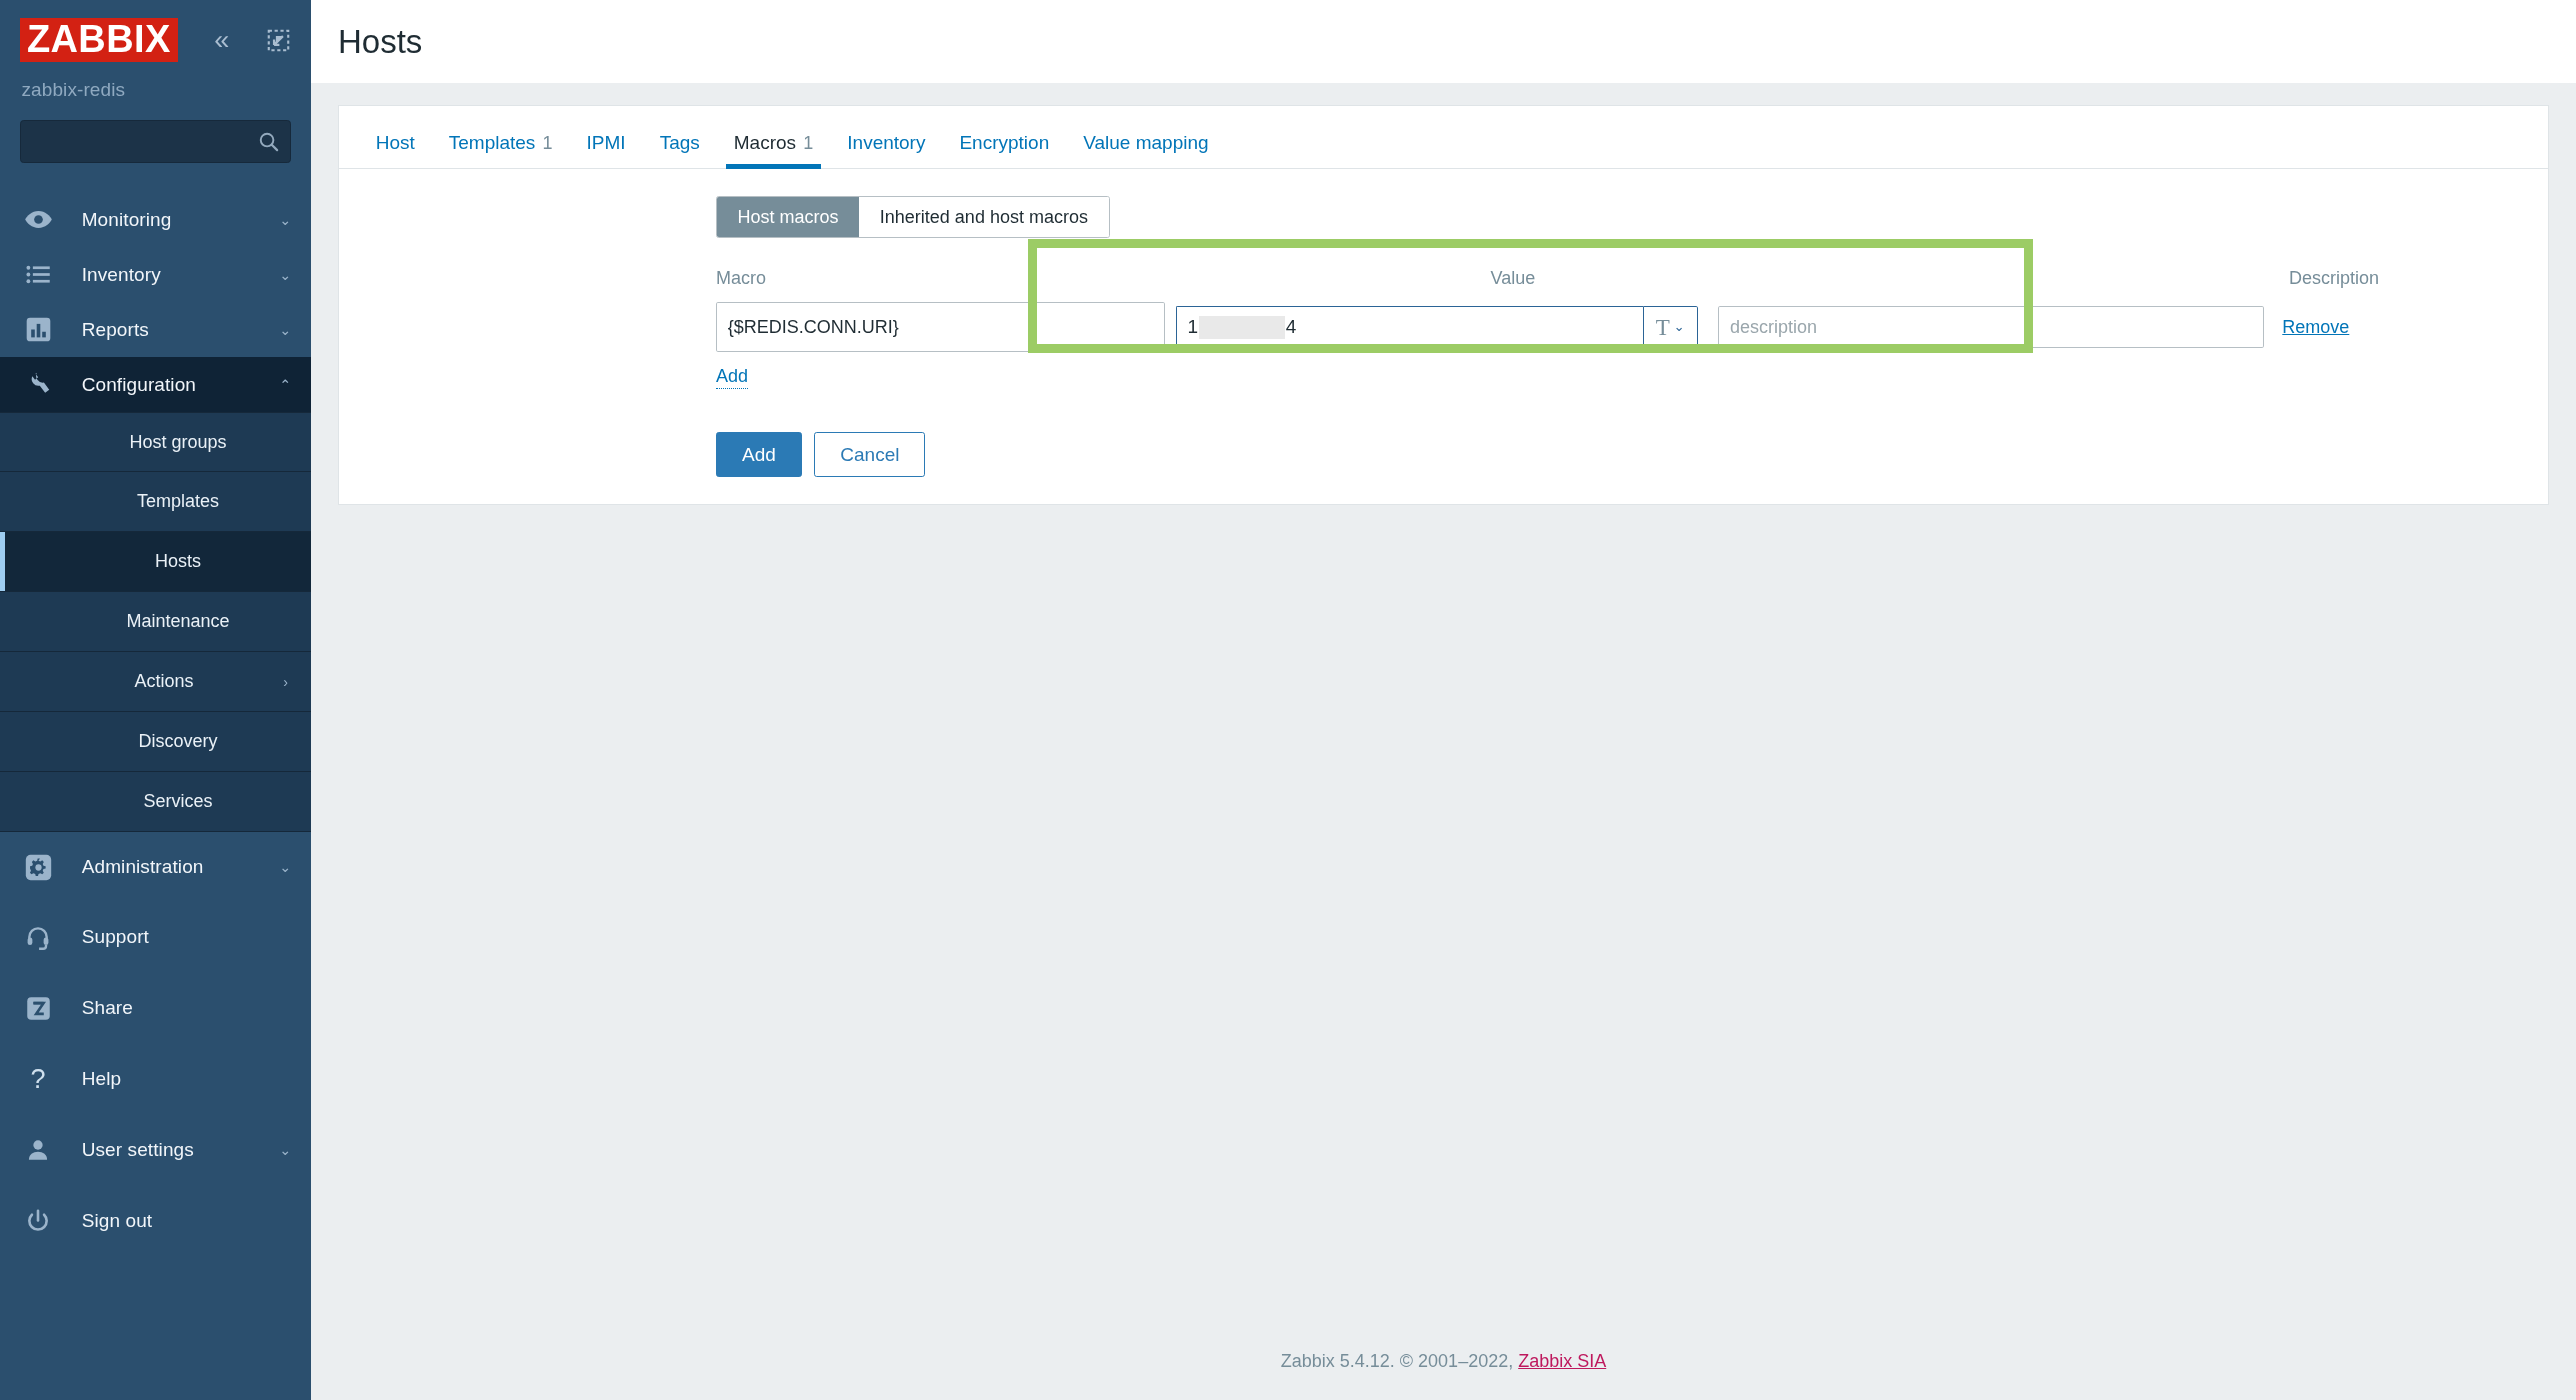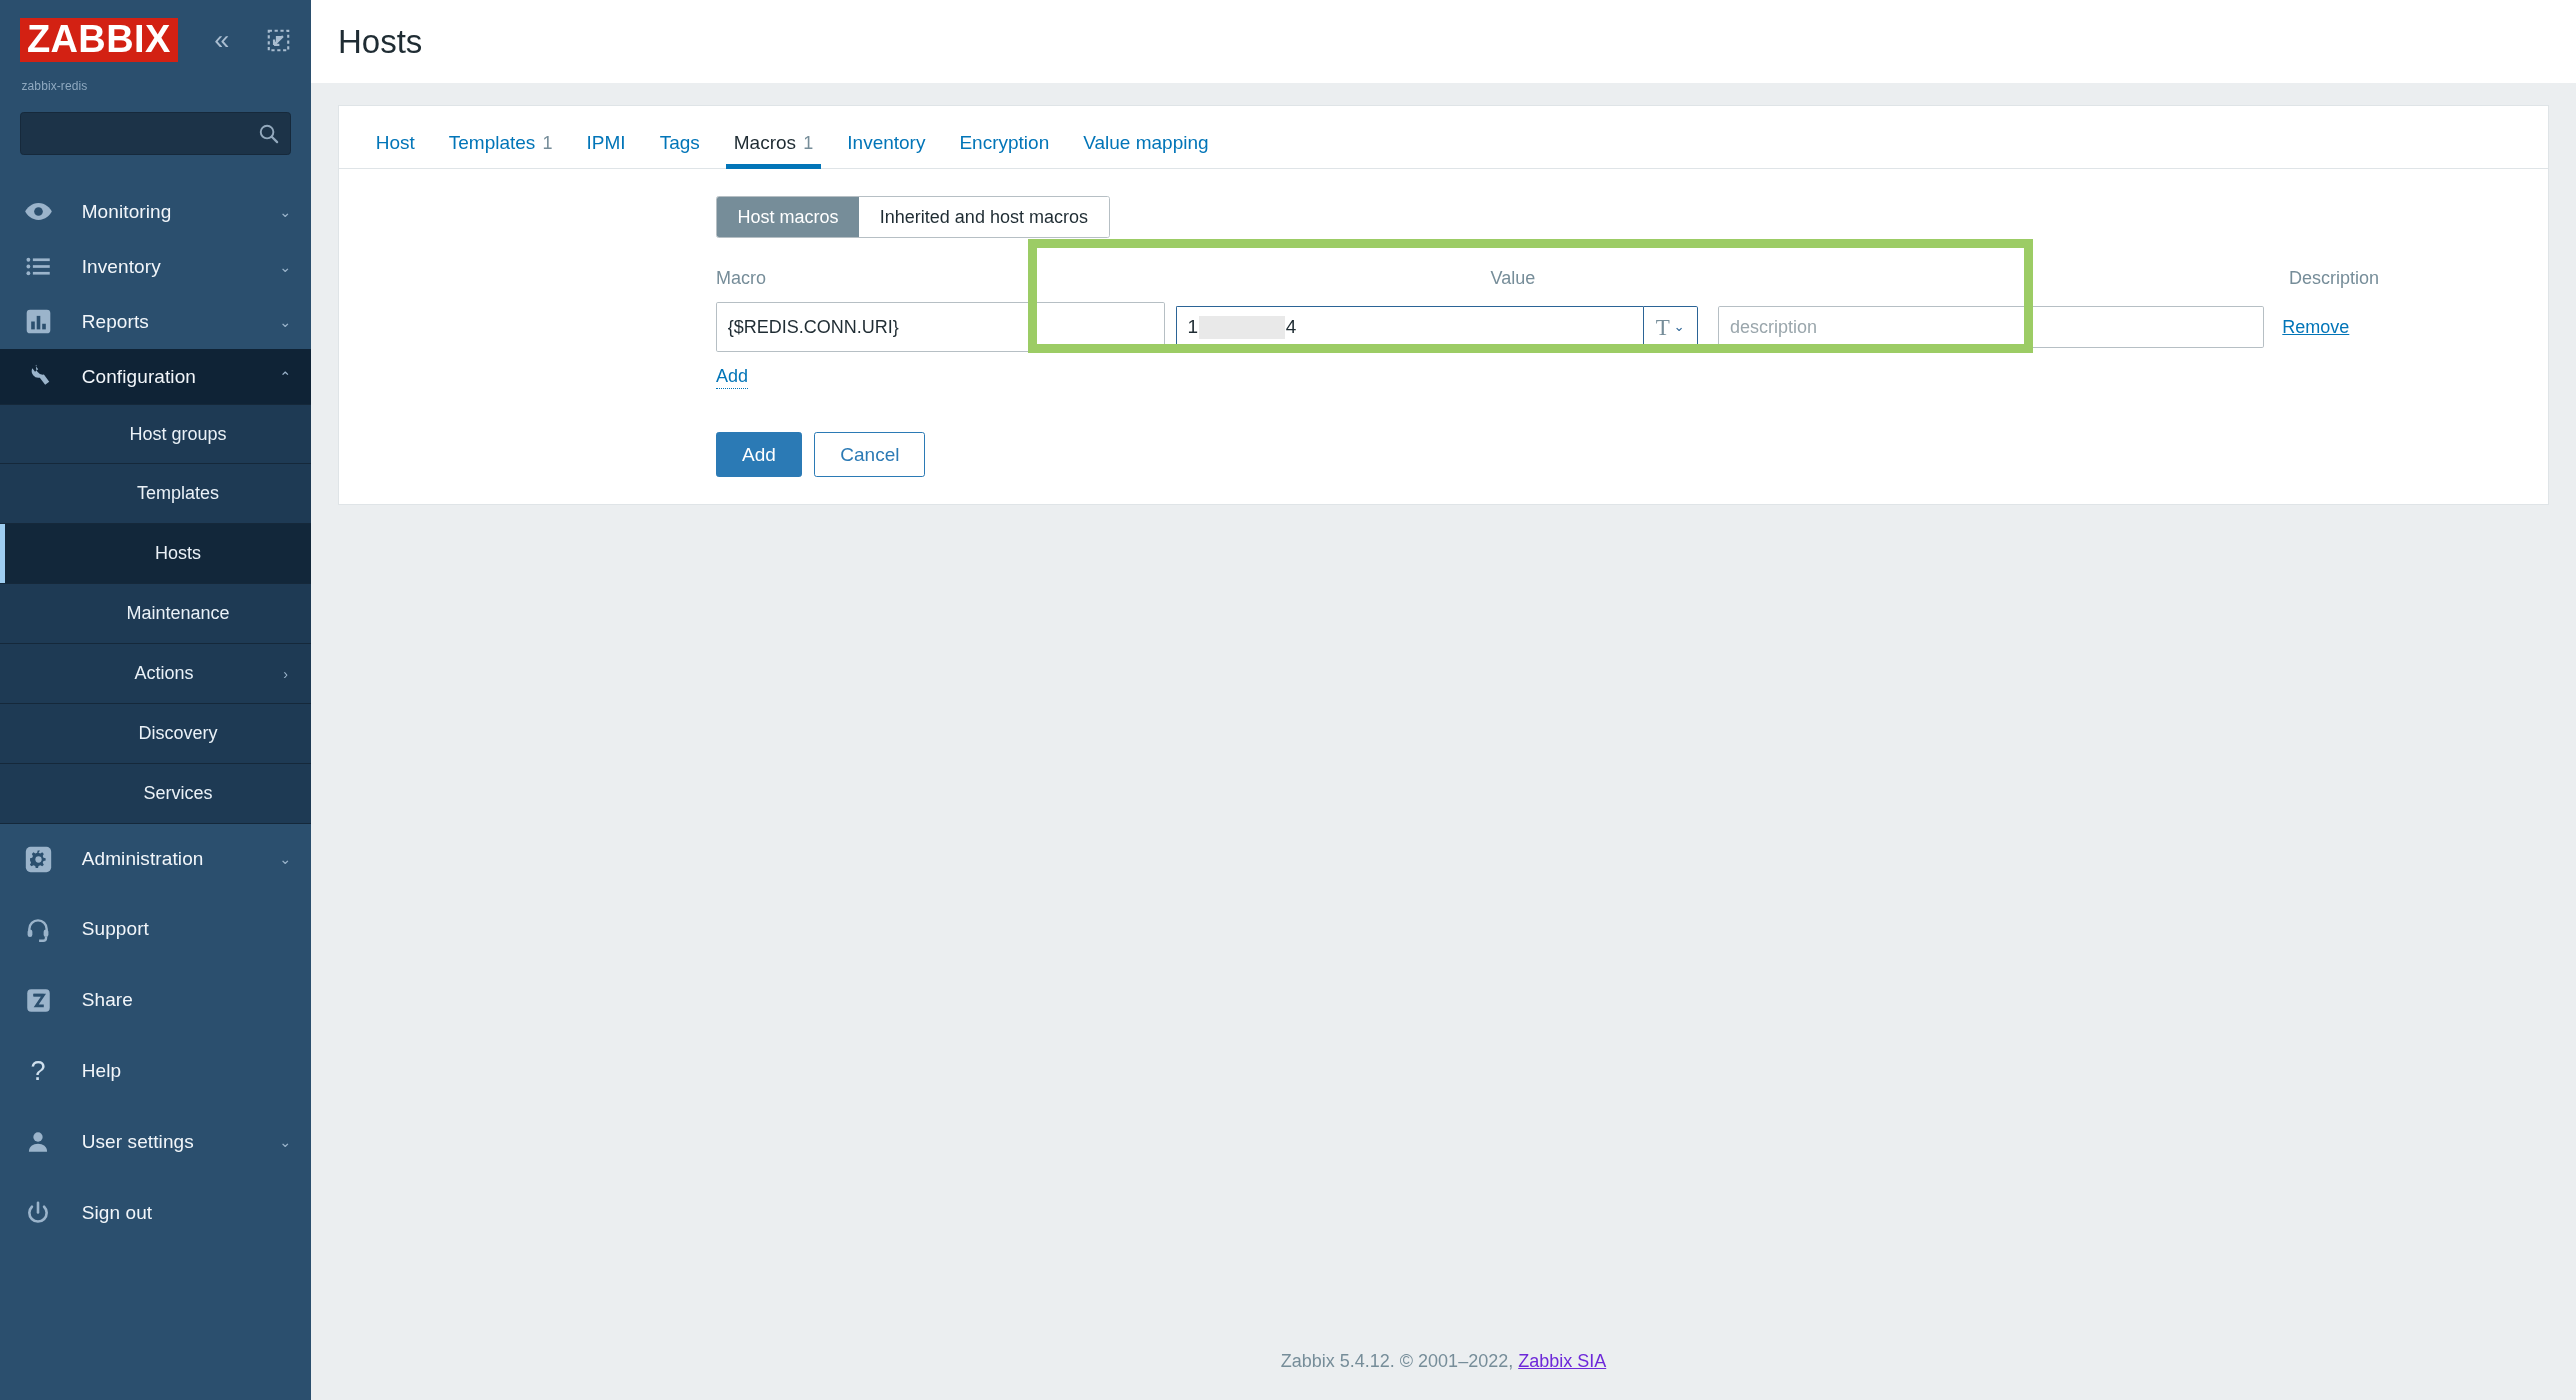--- a/index.html
+++ b/index.html
@@ -25,21 +25,21 @@
     font-size: 38px; font-weight: 700; letter-spacing: 0.4px;
     padding: 1.8px 7.2px 4.5px 7.2px; line-height: 1;
     font-family: "Liberation Sans", sans-serif;
   }
   .sb-icon-btn {
     color: #a3b8cc; display: flex; align-items: center; justify-content: center;
     width: 27px; height: 27px; cursor: pointer;
   }
   .chev2 { font-size: 27px; line-height: 1; font-weight: 400; color: #a9bdd0; }
   .host-name {
-    color: #8fa9c0; font-size: 12px; margin-top: 12.5px; padding-left: 1.8px;
+    color: #8fa9c0; font-size: 19px; margin-top: 12.5px; padding-left: 1.8px;
     letter-spacing: 0.1px;
   }
   .sb-search {
     margin: 19.7px 19.7px 0 19.7px;
     height: 43px; background: #1c3348; border: 0.9px solid #16293b;
     border-radius: 3.6px; display: flex; align-items: center;
     padding: 0 10.7px 0 12.5px; position: relative;
   }
   .sb-search input {
     flex: 1; background: transparent; border: none; outline: none;
@@ -202,21 +202,21 @@
     cursor: pointer; font-family: "Liberation Sans", sans-serif;
     display: flex; align-items: center; justify-content: center;
   }
   .btn-primary { background: #2b7ab5; color: #fff; border: 0.9px solid #2b7ab5; }
   .btn-secondary { background: #fff; color: #2b7ab5; border: 1.8px solid #2b7ab5; }
 
   .footer {
     margin-top: auto; text-align: center; padding-bottom: 29px;
     font-size: 18px; color: #768d99;
   }
-  .footer a { color: #6d28d9; text-decoration: underline; }
+  .footer a { color: #be185d; text-decoration: underline; }
 </style>
 </head>
 <body>
 
 <div class="app">
 
   <aside class="sidebar">
     <div class="sb-top">
       <div class="sb-logo-row">
         <div class="zbx-logo">ZABBIX</div>

